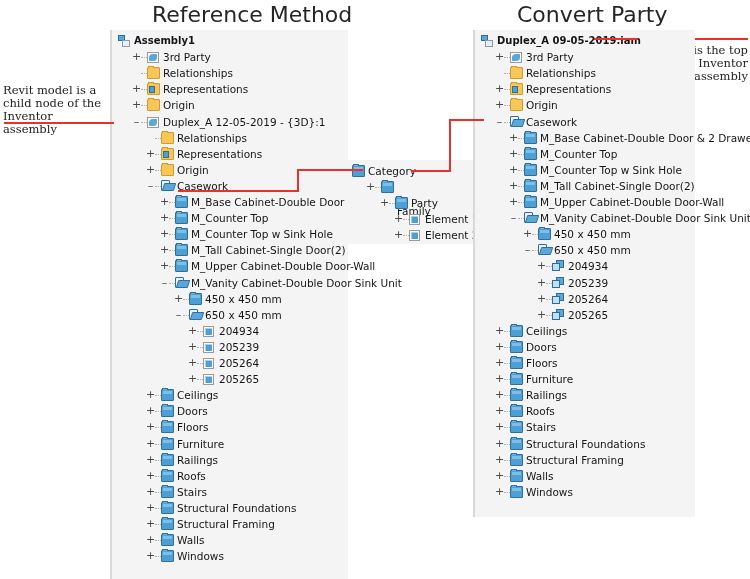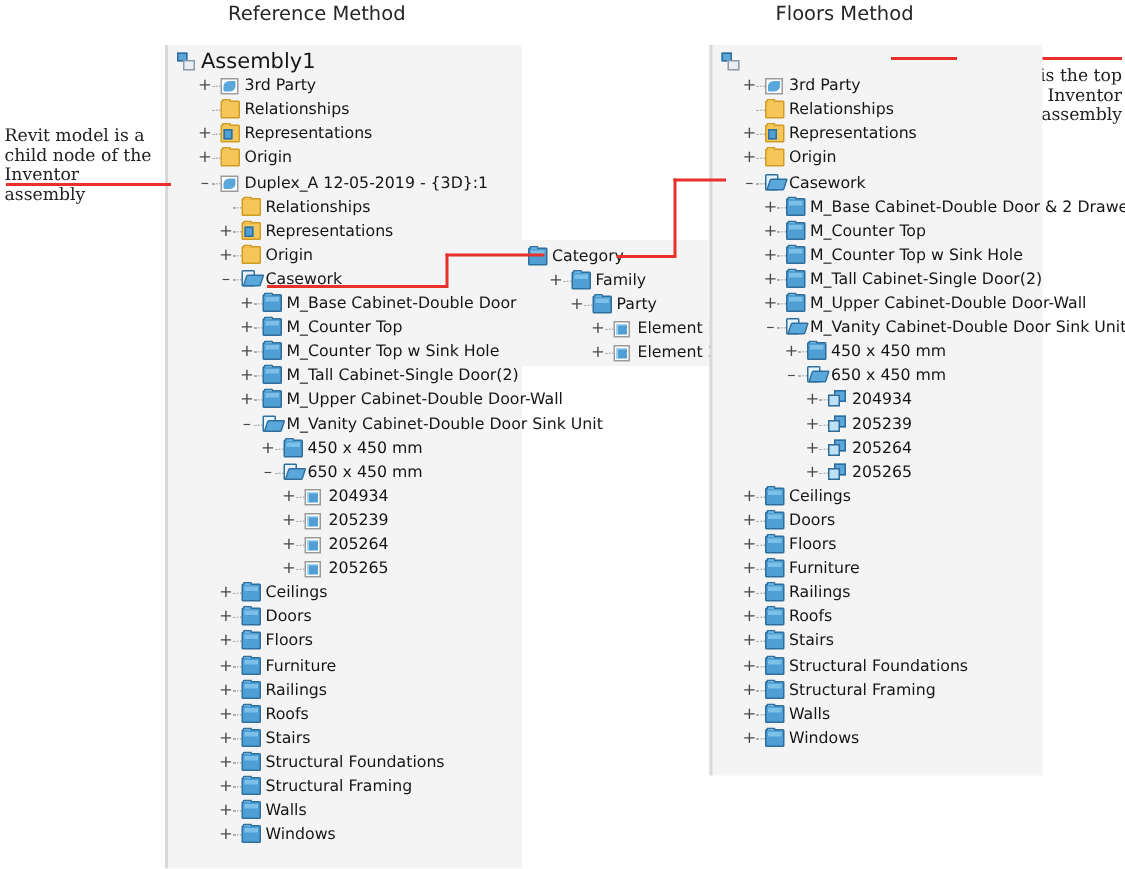--- a/index.html
+++ b/index.html
@@ -4,21 +4,21 @@
 <style>
   html,body{margin:0;padding:0;}
   body{
     width:750px;height:579px;position:relative;overflow:hidden;
     background:#ffffff;
     font-family:"DejaVu Sans","Liberation Sans",sans-serif;
     -webkit-font-smoothing:antialiased;
   }
   .title{
     position:absolute;font-family:"DejaVu Sans","Liberation Sans",sans-serif;
-    font-size:13px;color:#262626;white-space:nowrap;
+    font-size:22px;color:#262626;white-space:nowrap;
   }
   #title-reference{left:152px;top:2px;}
   #title-convert{left:517px;top:2px;}
 
   
   .panel{
     position:absolute;background:#f4f4f4;
     box-sizing:border-box;
   }
   #panel-left{left:110px;top:30px;width:238px;height:549px;border-left:2px solid #d8d8d8;}
@@ -28,21 +28,21 @@
   .tree{position:absolute;left:0;top:0;width:100%;}
   .row{
     position:relative;height:16px;line-height:16px;white-space:nowrap;
     font-size:11px;color:#1a1a1a;
   }
   .row .lbl{
     position:absolute;top:0;left:0;
     font-family:"DejaVu Sans","Liberation Sans",sans-serif;
     font-size:10.5px;color:#151515;
   }
-  .row.root .lbl{font-weight:normal;font-size:14px;}
+  .row.root .lbl{font-weight:bold;font-size:10px;}
 
   
   .exp{
     position:absolute;top:4px;width:9px;height:9px;
     font-size:11px;line-height:7px;text-align:center;color:#4a4a4a;
     font-family:"DejaVu Sans","Liberation Sans",sans-serif;
   }
   .exp.plus::before{content:"+";}
   .exp.minus::before{content:"\2013";}
 
@@ -156,21 +156,21 @@
   #annot-right-rule{left:636px;top:38px;width:112px;}
 
   
   .red-h{position:absolute;height:0;border-top:2px solid #e8312a;}
   .red-v{position:absolute;width:0;border-left:2px solid #e8312a;}
 </style>
 </head>
 <body>
 
 <div class="title" id="title-reference">Reference Method</div>
-<div class="title" id="title-convert">Floors Method</div>
+<div class="title" id="title-convert">Convert Party</div>
 
 <div class="annot" id="annot-left">Revit model is a child node of the Inventor assembly</div>
 <div class="annot-rule" id="annot-left-rule"></div>
 
 <div class="annot" id="annot-right">Revit model is the top node of the Inventor assembly</div>
 <div class="annot-rule" id="annot-right-rule"></div>
 
 <div class="panel" id="panel-left">
   <div class="tree" id="tree-reference">
       <div class="row root" style="top: 3px; position: absolute; left: 0px; right: 0px;">
@@ -374,21 +374,21 @@
   <div class="tree" id="tree-hierarchy">
       <div class="row" style="top: 3px; position: absolute; left: 0px; right: 0px;">
         <span class="exp plus" style="left: 4px;"></span>
         <span class="ico folder-b" style="left: 4px;"></span>
         <span class="lbl" style="left: 20px;">Category</span>
       </div>
       <div class="row" style="top: 19.1px; position: absolute; left: 0px; right: 0px;">
         <span class="exp plus" style="left: 18px;"></span>
         <span class="stub" style="left: 27px;"></span>
         <span class="ico folder-b" style="left: 33px;"></span>
-        <span class="lbl" style="left: 49px;">Family</span>
+        <span class="lbl" style="left: 49px; margin-top: 24px;">Family</span>
       </div>
       <div class="row" style="top: 35.2px; position: absolute; left: 0px; right: 0px;">
         <span class="exp plus" style="left: 32px;"></span>
         <span class="stub" style="left: 41px;"></span>
         <span class="ico folder-b" style="left: 47px;"></span>
         <span class="lbl" style="left: 63px;">Party</span>
       </div>
       <div class="row" style="top: 51.3px; position: absolute; left: 0px; right: 0px;">
         <span class="exp plus" style="left: 46px;"></span>
         <span class="stub" style="left: 55px;"></span>
@@ -401,20 +401,21 @@
         <span class="ico part-sq" style="left: 61px;"></span>
         <span class="lbl" style="left: 77px;">Element 2</span>
       </div>
     </div>
 </div>
 
 <div class="panel" id="panel-right">
   <div class="tree" id="tree-convert">
       <div class="row root" style="top: 3px; position: absolute; left: 0px; right: 0px;">
         <span class="ico assembly" style="left: 6px;"></span>
+        <span class="lbl" style="left: 22px;">Duplex_A 09-05-2019.iam</span>
       </div>
       <div class="row" style="top: 19.1px; position: absolute; left: 0px; right: 0px;">
         <span class="exp plus" style="left: 20px;"></span>
         <span class="stub" style="left: 29px;"></span>
         <span class="ico thirdparty" style="left: 35px;"></span>
         <span class="lbl" style="left: 51px;">3rd Party</span>
       </div>
       <div class="row" style="top: 35.2px; position: absolute; left: 0px; right: 0px;">
         <span class="stub" style="left: 29px;"></span>
         <span class="ico folder-y" style="left: 35px;"></span>

